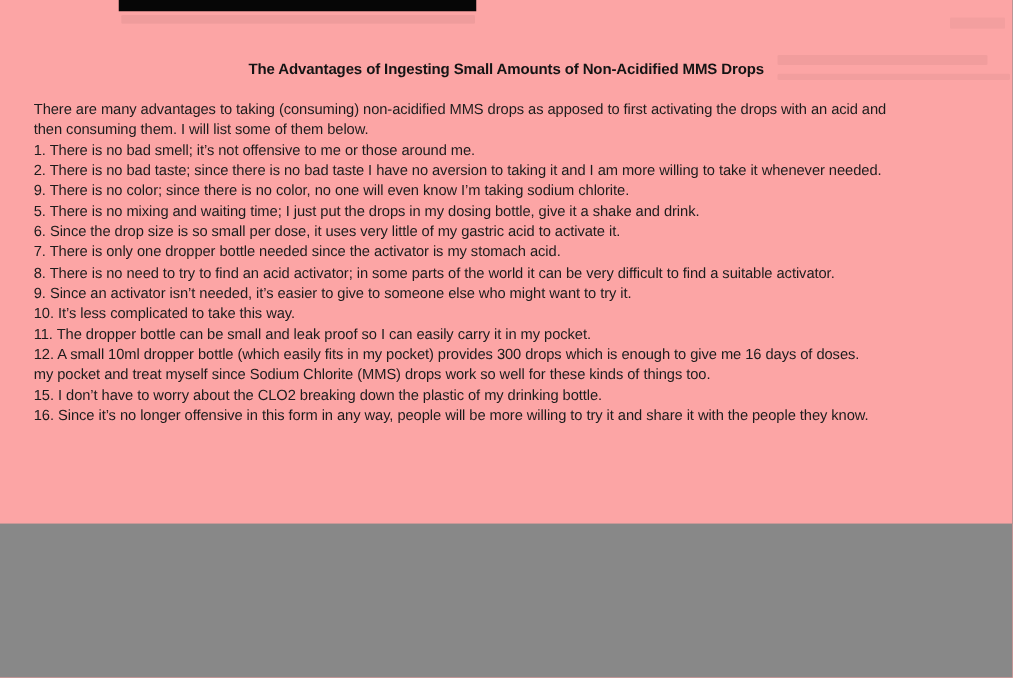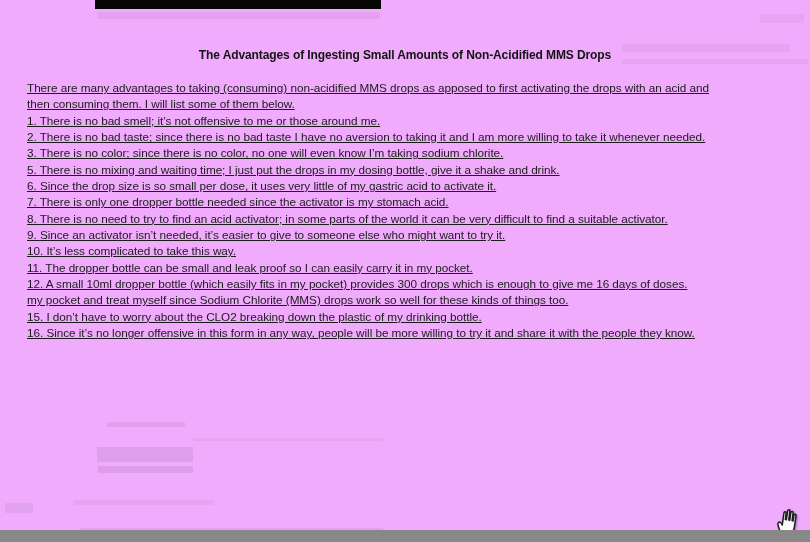--- a/index.html
+++ b/index.html
@@ -1,23 +1,23 @@
 <!DOCTYPE html>
 <html><head>
 <meta charset="utf-8">
 <style>
   html, body { margin: 0; padding: 0; background: #888; }
   * { box-sizing: border-box; }
 
   .page {
     position: relative;
     width: 810px;
-    height: 530px;
+    height: 419px;
     margin: 0 auto;
-    background: #f0abfc;
+    background: #fca5a5;
     overflow: hidden;
     font-family: "Liberation Sans", sans-serif;
     color: #1c1c1c;
   }
 
   
   .redaction {
     position: absolute;
     background: #060606;
   }
@@ -59,21 +59,20 @@
     left: 27px;
     top: 80px;
     width: 762px;
     font-size: 11.75px;
     letter-spacing: -0.05px;
   }
   .doc-body .line {
     height: 16.35px;
     line-height: 16.35px;
     white-space: nowrap;
-    text-decoration: underline;
   }
 
   
   .hand-cursor {
     position: absolute;
     left: 775px;
     top: 502px;
     width: 31px;
     height: 38px;
     filter: drop-shadow(1px 1px 1px rgba(0,0,0,0.35));
@@ -101,21 +100,21 @@
   <div class="ghost g11"></div>
   <div class="ghost g12"></div>
 
   <h1 class="doc-title">The Advantages of Ingesting Small Amounts of Non-Acidified MMS Drops</h1>
 
   <div class="doc-body" id="doc-body">
       <div class="line">There are many advantages to taking (consuming) non-acidified MMS drops as apposed to first activating the drops with an acid and</div>
       <div class="line">then consuming them. I will list some of them below.</div>
       <div class="line">1. There is no bad smell; it’s not offensive to me or those around me.</div>
       <div class="line">2. There is no bad taste; since there is no bad taste I have no aversion to taking it and I am more willing to take it whenever needed.</div>
-      <div class="line">3. There is no color; since there is no color, no one will even know I’m taking sodium chlorite.</div>
+      <div class="line">9. There is no color; since there is no color, no one will even know I’m taking sodium chlorite.</div>
       <div class="line">5. There is no mixing and waiting time; I just put the drops in my dosing bottle, give it a shake and drink.</div>
       <div class="line">6. Since the drop size is so small per dose, it uses very little of my gastric acid to activate it.</div>
       <div class="line">7. There is only one dropper bottle needed since the activator is my stomach acid.</div>
       <div class="line">8. There is no need to try to find an acid activator; in some parts of the world it can be very difficult to find a suitable activator.</div>
       <div class="line">9. Since an activator isn’t needed, it’s easier to give to someone else who might want to try it.</div>
       <div class="line">10. It’s less complicated to take this way.</div>
       <div class="line">11. The dropper bottle can be small and leak proof so I can easily carry it in my pocket.</div>
       <div class="line">12. A small 10ml dropper bottle (which easily fits in my pocket) provides 300 drops which is enough to give me 16 days of doses.</div>
       <div class="line">my pocket and treat myself since Sodium Chlorite (MMS) drops work so well for these kinds of things too.</div>
       <div class="line">15. I don’t have to worry about the CLO2 breaking down the plastic of my drinking bottle.</div>

